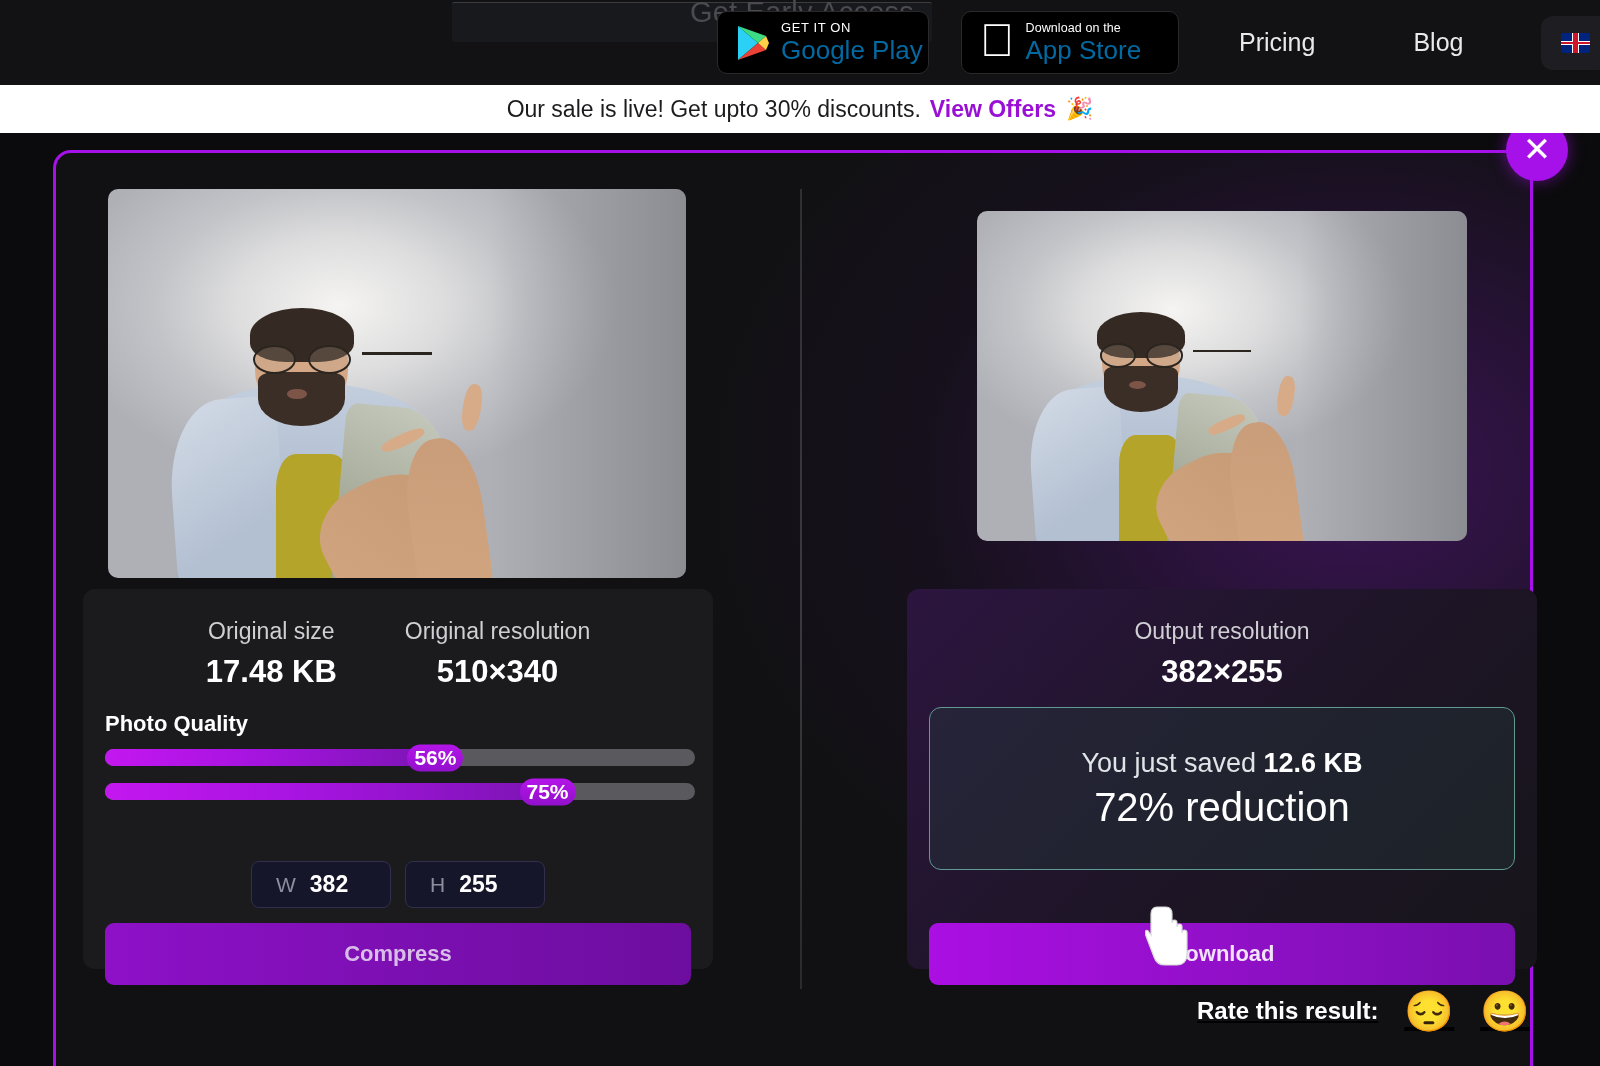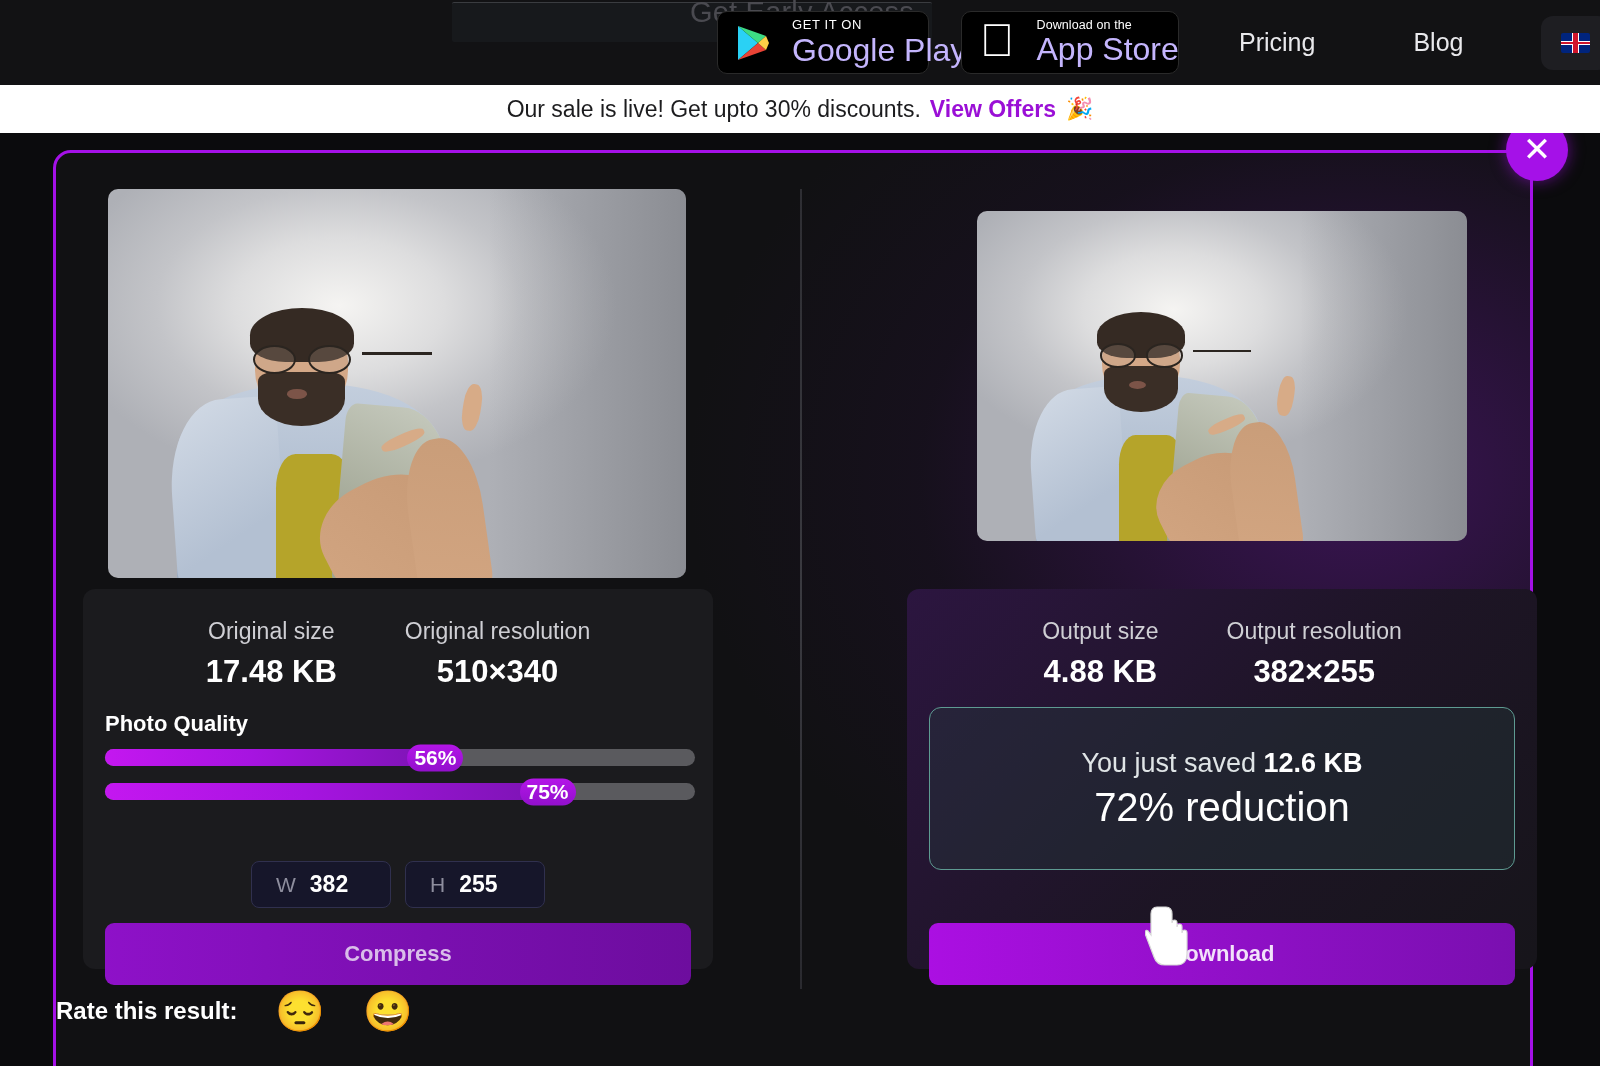--- a/index.html
+++ b/index.html
@@ -52,21 +52,21 @@
     align-items: center;
     gap: 0px;
   }
 
   .store-badge {
     background: #000;
     border-radius: 10px;
     height: 63px;
     display: flex;
     align-items: center;
-    gap: 22px;
+    gap: 11px;
     padding: 0 18px;
     border: 1px solid #2a2a2a;
   }
   .badge-gp { margin-left: 37px; width: 212px; }
   .badge-as { margin-left: 32px; width: 218px; }
   .gp-icon { width: 34px; height: 38px; position: relative; flex: 0 0 auto; }
   .gp-icon svg { display:block; }
 
   .apple-glyph {
     font-size: 46px;
@@ -79,22 +79,22 @@
   .badge-lines { display: flex; flex-direction: column; justify-content: center; }
   .badge-top {
     color: #fff;
     font-size: 13px;
     letter-spacing: 0.6px;
     line-height: 1.15;
     white-space: nowrap;
   }
   .badge-top.small { font-size: 12.5px; letter-spacing: 0.1px; }
   .badge-bot {
-    color: #c4b5fd;
-    font-size: 32px;
+    color: #0369a1;
+    font-size: 26px;
     line-height: 1.08;
     white-space: nowrap;
   }
 
   .nav-link {
     color: #e9e9ec;
     font-size: 25px;
     padding: 0 18px;
     white-space: nowrap;
   }
@@ -499,22 +499,23 @@
   .saved-line1 b { color: #ffffff; font-weight: bold; }
   .saved-line2 { font-size: 40px; color: #ffffff; white-space: nowrap; }
 
   
   .rate-row {
     position: absolute;
     left: 0; right: 0;
     top: 838px;
     display: flex;
     align-items: center;
-    justify-content: flex-start;
-    gap: 38px;
+    justify-content: flex-end;
+    gap: 26px;
+    text-decoration: underline;
   }
   .rate-label { font-size: 24px; color: #ffffff; font-weight: bold; }
   .rate-emoji { font-size: 40px; line-height: 1; }
 
   
   .cursor {
     position: absolute;
     left: 1145px; top: 905px;
     width: 46px; height: 62px;
     z-index: 80;
@@ -674,24 +675,20 @@
             <span class="lens r"></span>
           </div>
         <div class="bridge"></div>
       </div>
     </div>
 
     <div class="card card-right">
 
       <div class="stats-row">
         <div class="stat">
-          <div class="stat-label">Output size</div>
-          <div class="stat-value">4.88 KB</div>
-        </div>
-        <div class="stat">
           <div class="stat-label">Output resolution</div>
           <div class="stat-value">382×255</div>
         </div>
       </div>
 
       <div class="saved-box">
         <div class="saved-line1">
           <span>You just saved </span><b>12.6 KB</b>
         </div>
         <div class="saved-line2">72% reduction</div>

